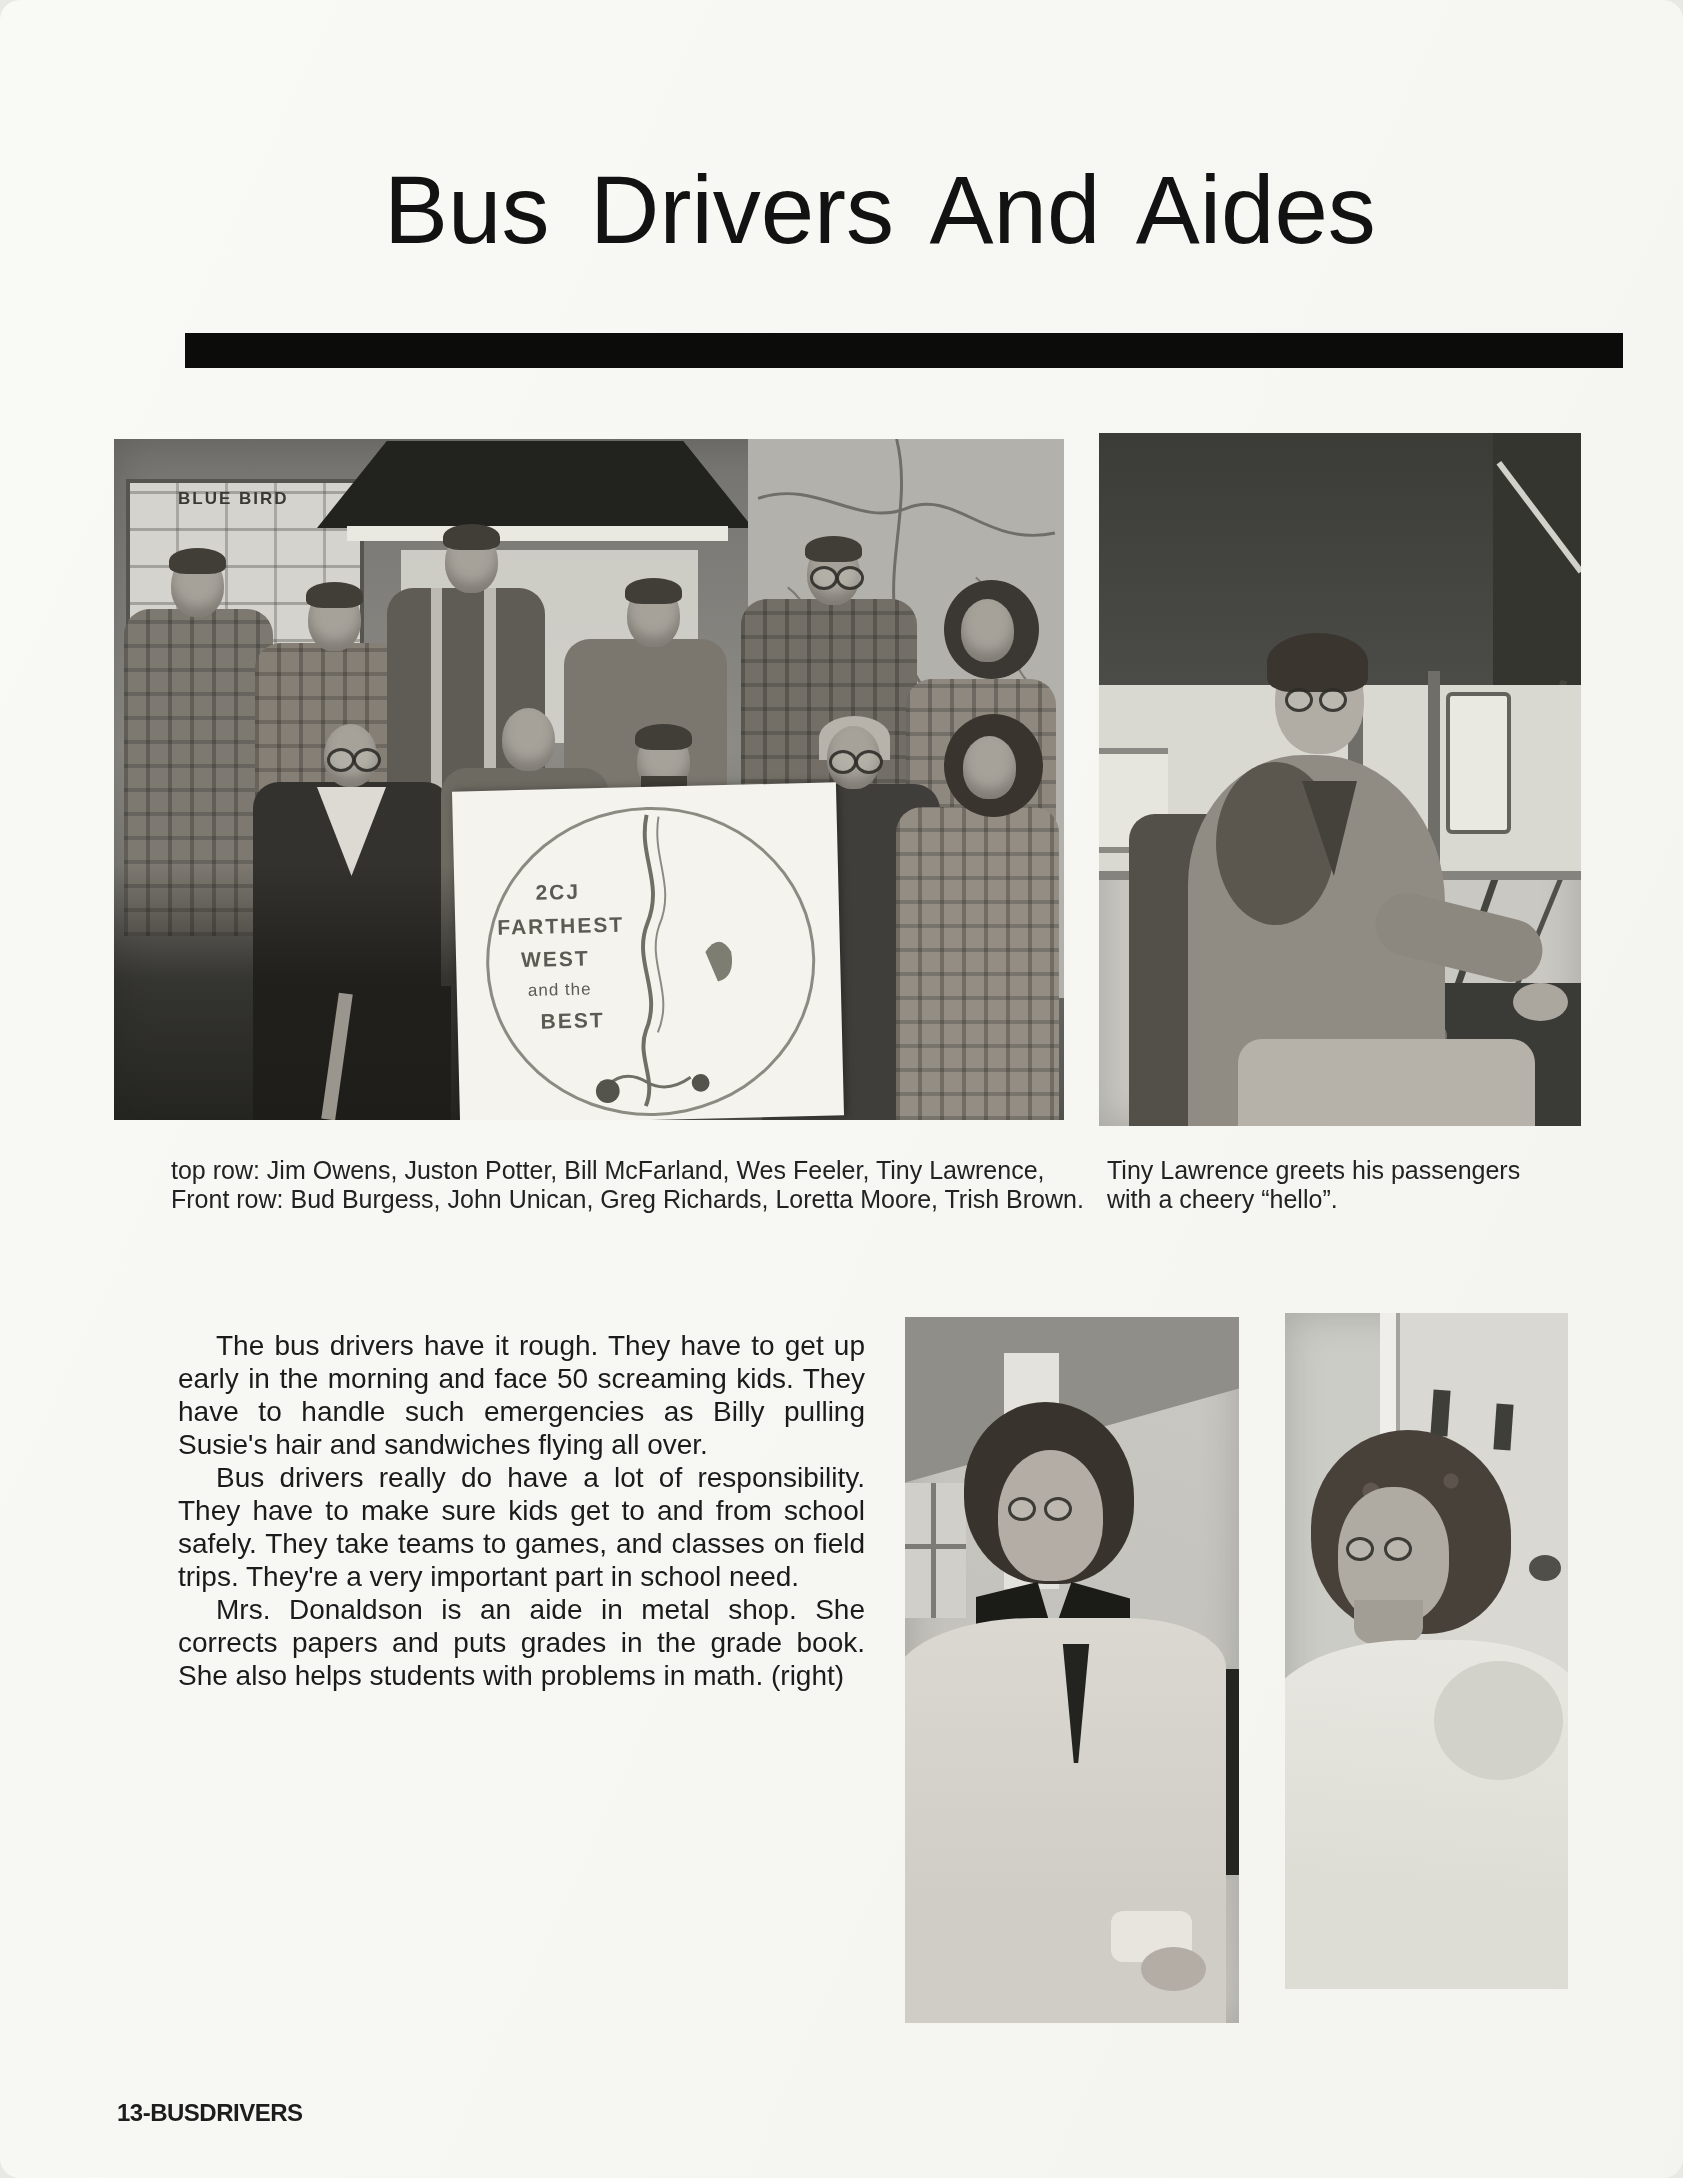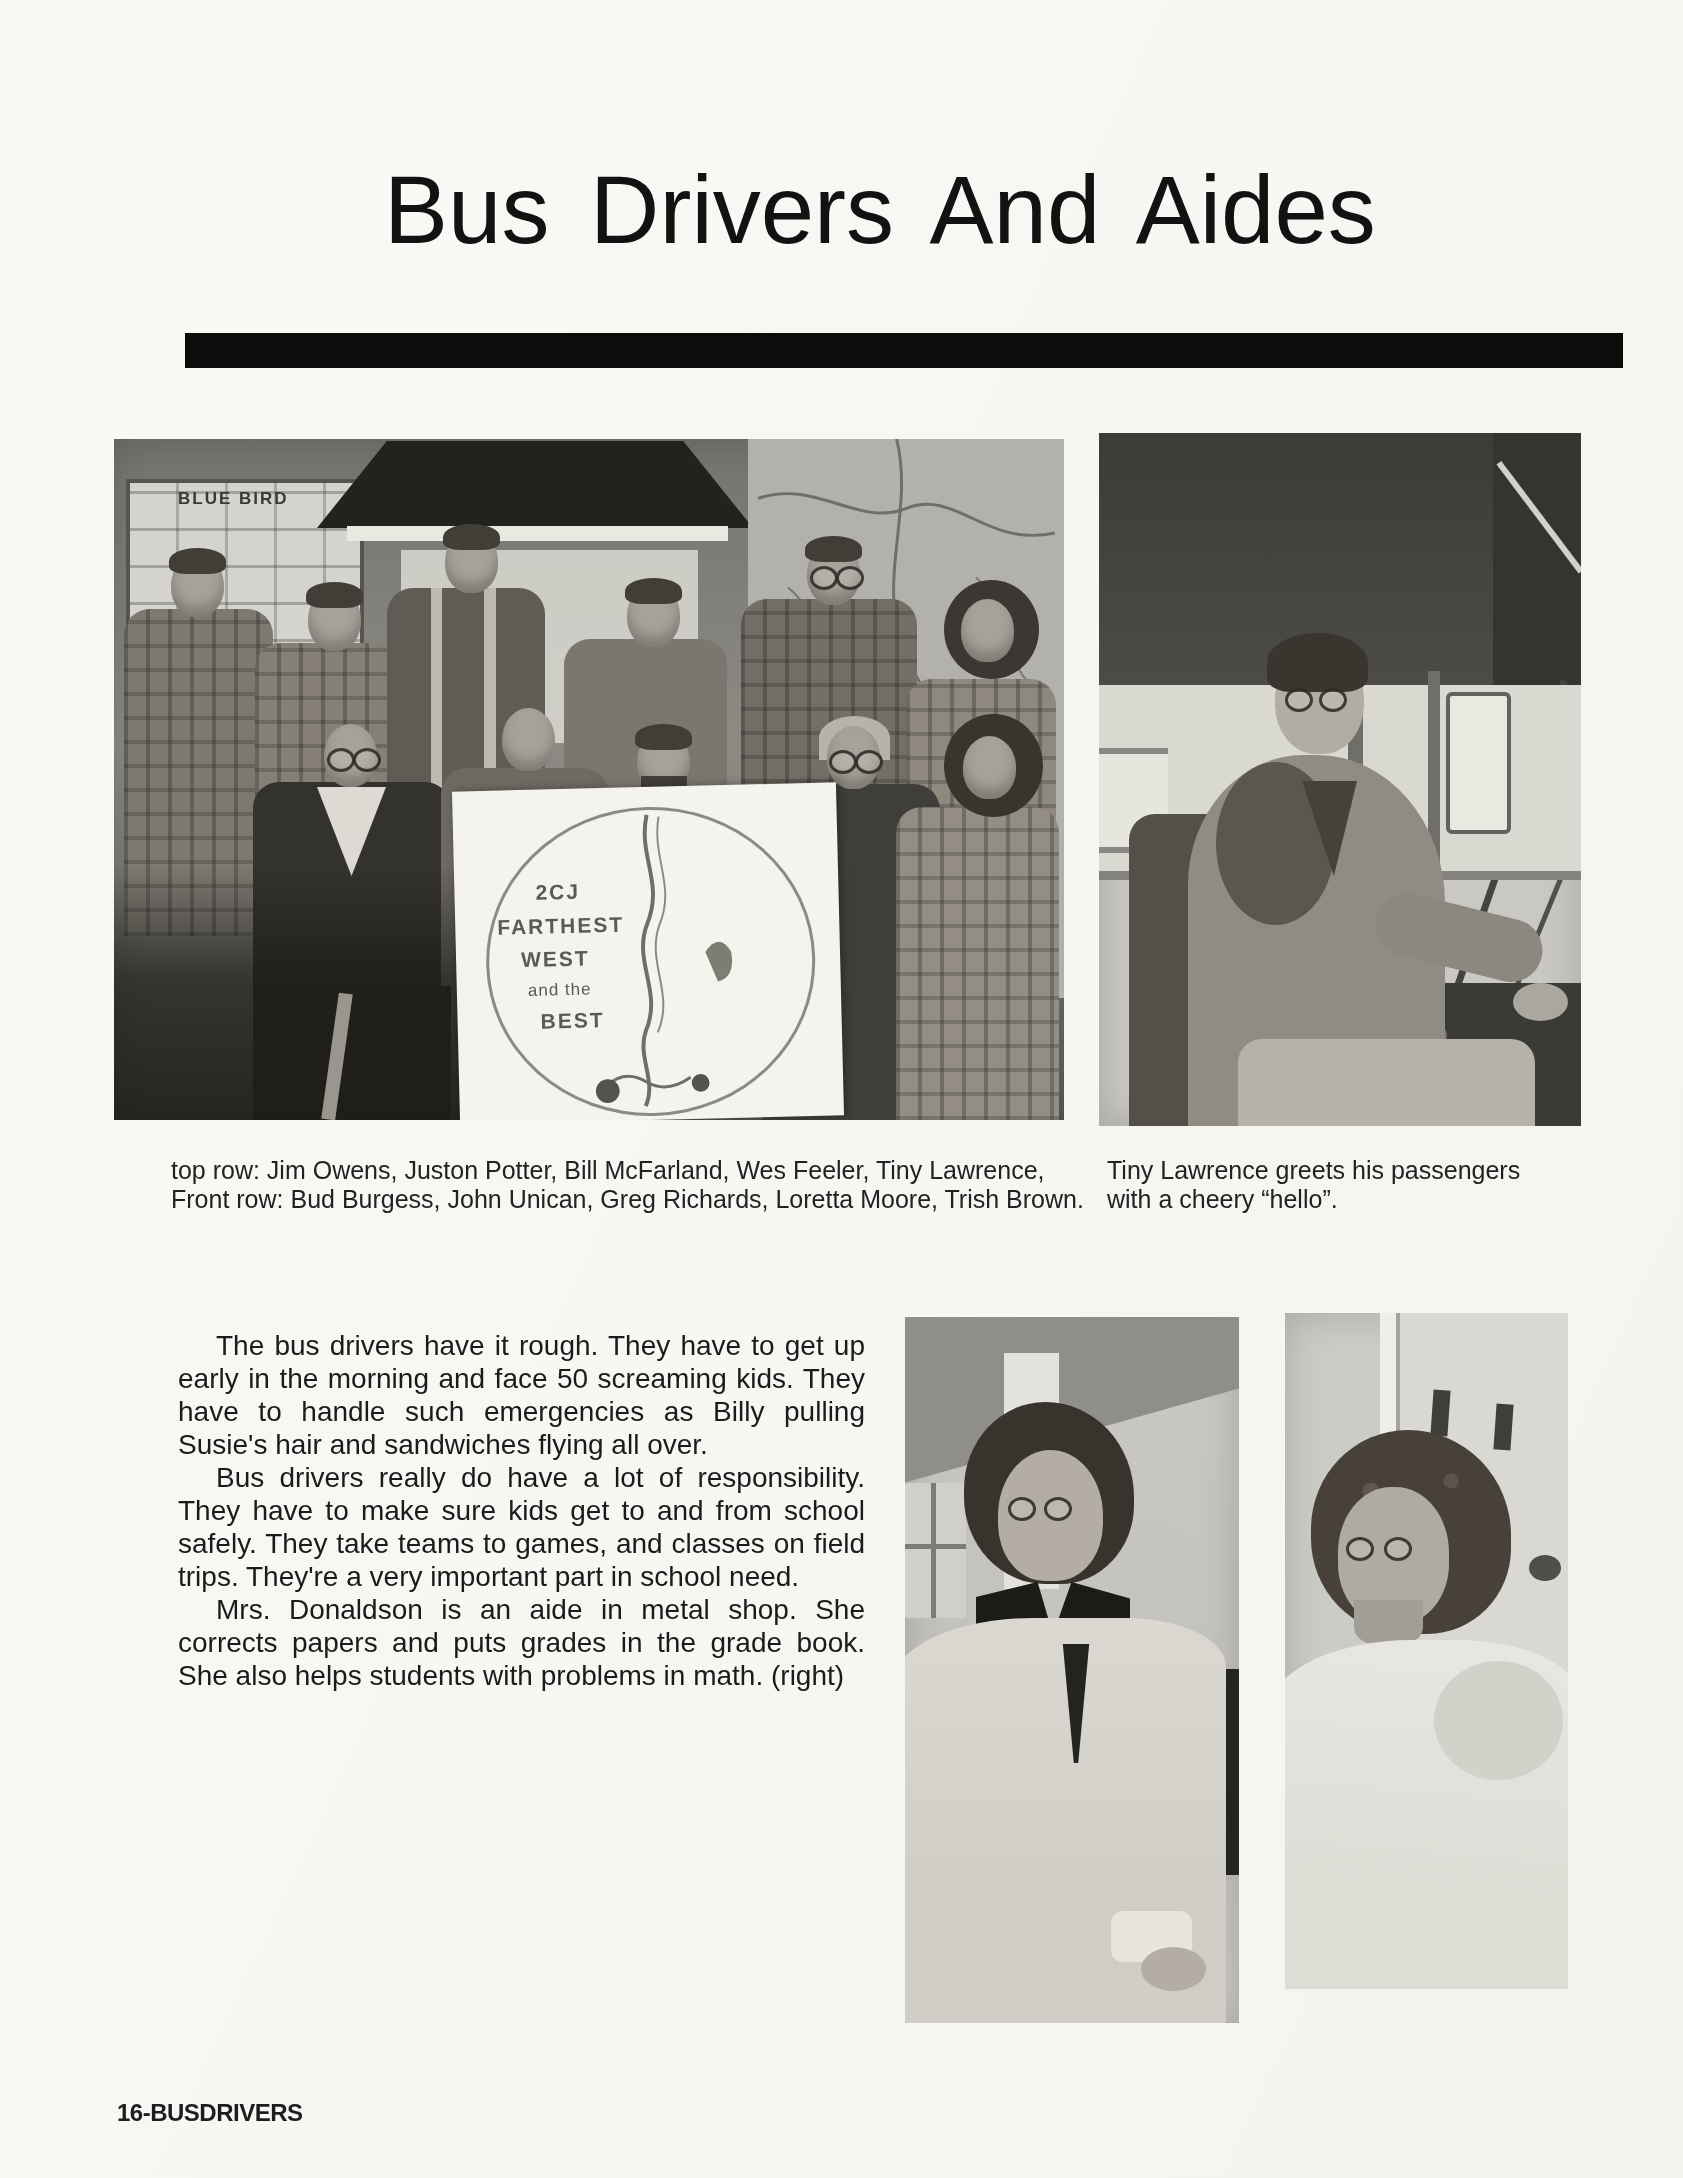--- a/index.html
+++ b/index.html
@@ -1,19 +1,19 @@
 <!DOCTYPE html>
 <html><head>
 <meta charset="utf-8">
 <style>
   html,body{margin:0;padding:0;background:#e8e8e5;}
   .page{
     position:relative;width:1683px;height:2178px;margin:0 auto;
     background:linear-gradient(115deg,#f9f9f6 0%,#f6f6f3 55%,#f3f3ef 100%);
-    font-family:"Liberation Sans", sans-serif;color:#1c1c1c;overflow:hidden;
+    font-family:"Liberation Sans", sans-serif;color:#1c1c1c;overflow:hidden;border-radius:20px;
   }
 
   
   .title{
     position:absolute;left:384px;top:160px;margin:0;
     font-size:96px;font-weight:400;letter-spacing:0px;word-spacing:14px;
     color:#121212;line-height:1.05;white-space:nowrap;
   }
   .title-rule{position:absolute;left:185px;top:333px;width:1438px;height:35px;background:#0c0c0b;}
 
@@ -241,16 +241,16 @@
     <div style="left:26px;top:117px;width:200px;height:204px;background:#48413a;border-radius:60% 64% 52% 58%;
                 background-image:radial-gradient(circle at 30% 30%, rgba(140,130,118,.35) 0 8px, transparent 9px),radial-gradient(circle at 70% 25%, rgba(140,130,118,.3) 0 7px, transparent 8px),radial-gradient(circle at 55% 60%, rgba(140,130,118,.25) 0 9px, transparent 10px);"></div>
     <div style="left:53px;top:174px;width:111px;height:137px;background:#b0aba2;border-radius:48% 48% 44% 44%;"></div>
     <div class="spec" style="left:61px;top:224px;"></div>
     <div class="spec" style="left:99px;top:224px;"></div>
     <div style="left:69px;top:287px;width:69px;height:46px;background:#a39e95;border-radius:0 0 40% 40%;"></div>
     <div style="left:-20px;top:327px;width:319px;height:352px;background:linear-gradient(185deg,#e8e7e1 0%,#dddcd5 70%);border-radius:46% 40% 0 0 / 22% 18% 0 0;"></div>
     <div style="left:149px;top:348px;width:129px;height:119px;background:#d2d1ca;border-radius:50%;"></div>
   </figure>
 
-  <div class="footer">16-BUSDRIVERS</div>
+  <div class="footer">13-BUSDRIVERS</div>
 
 </div>
 
 
 </body></html>

